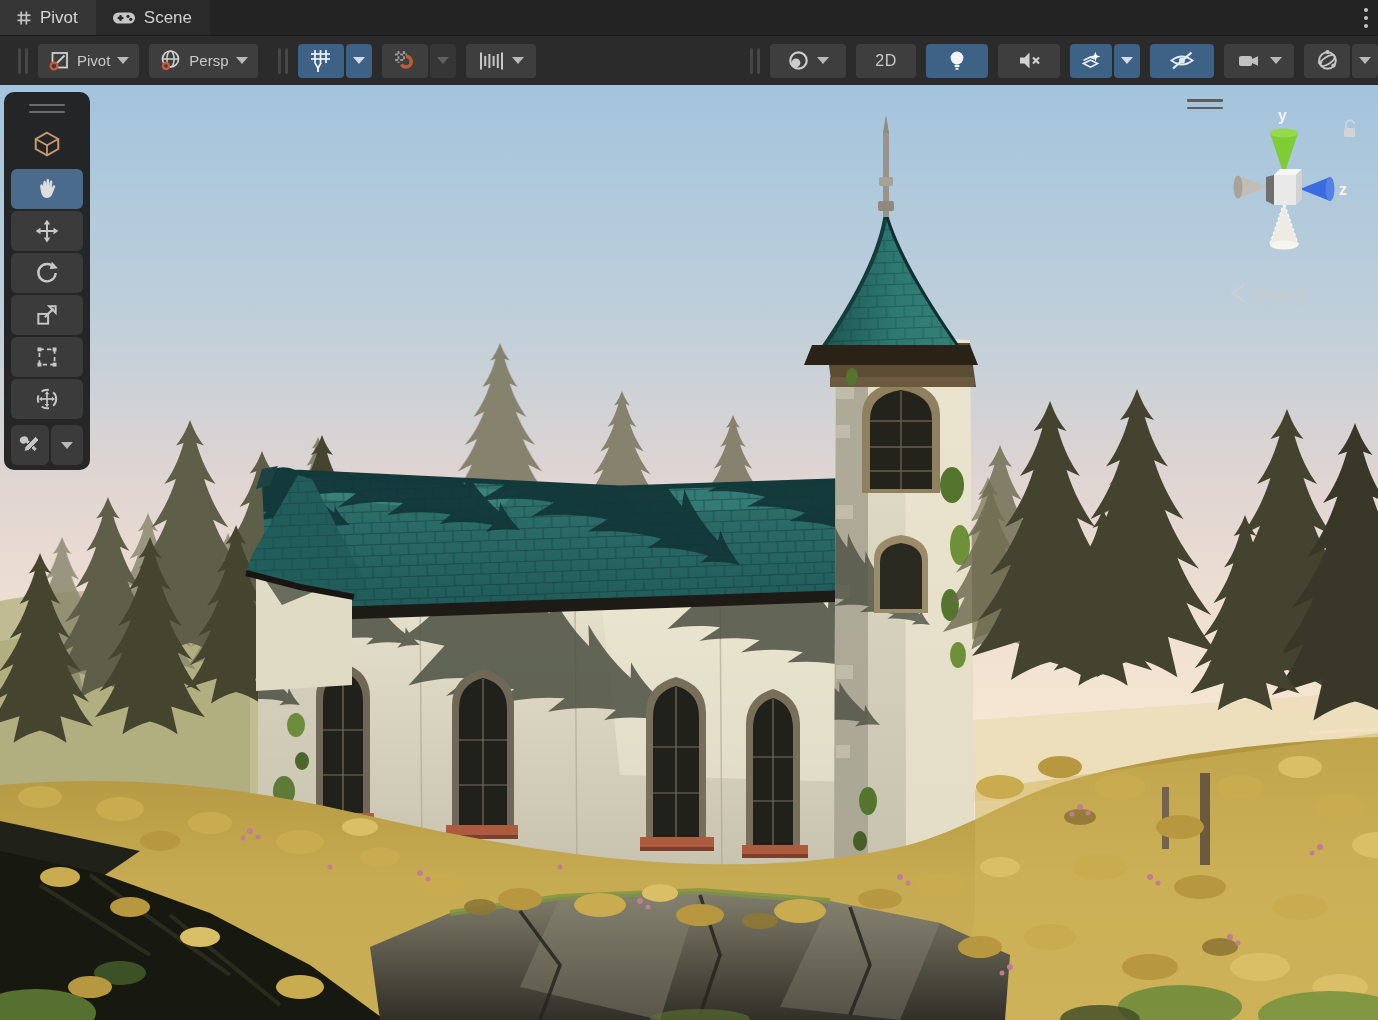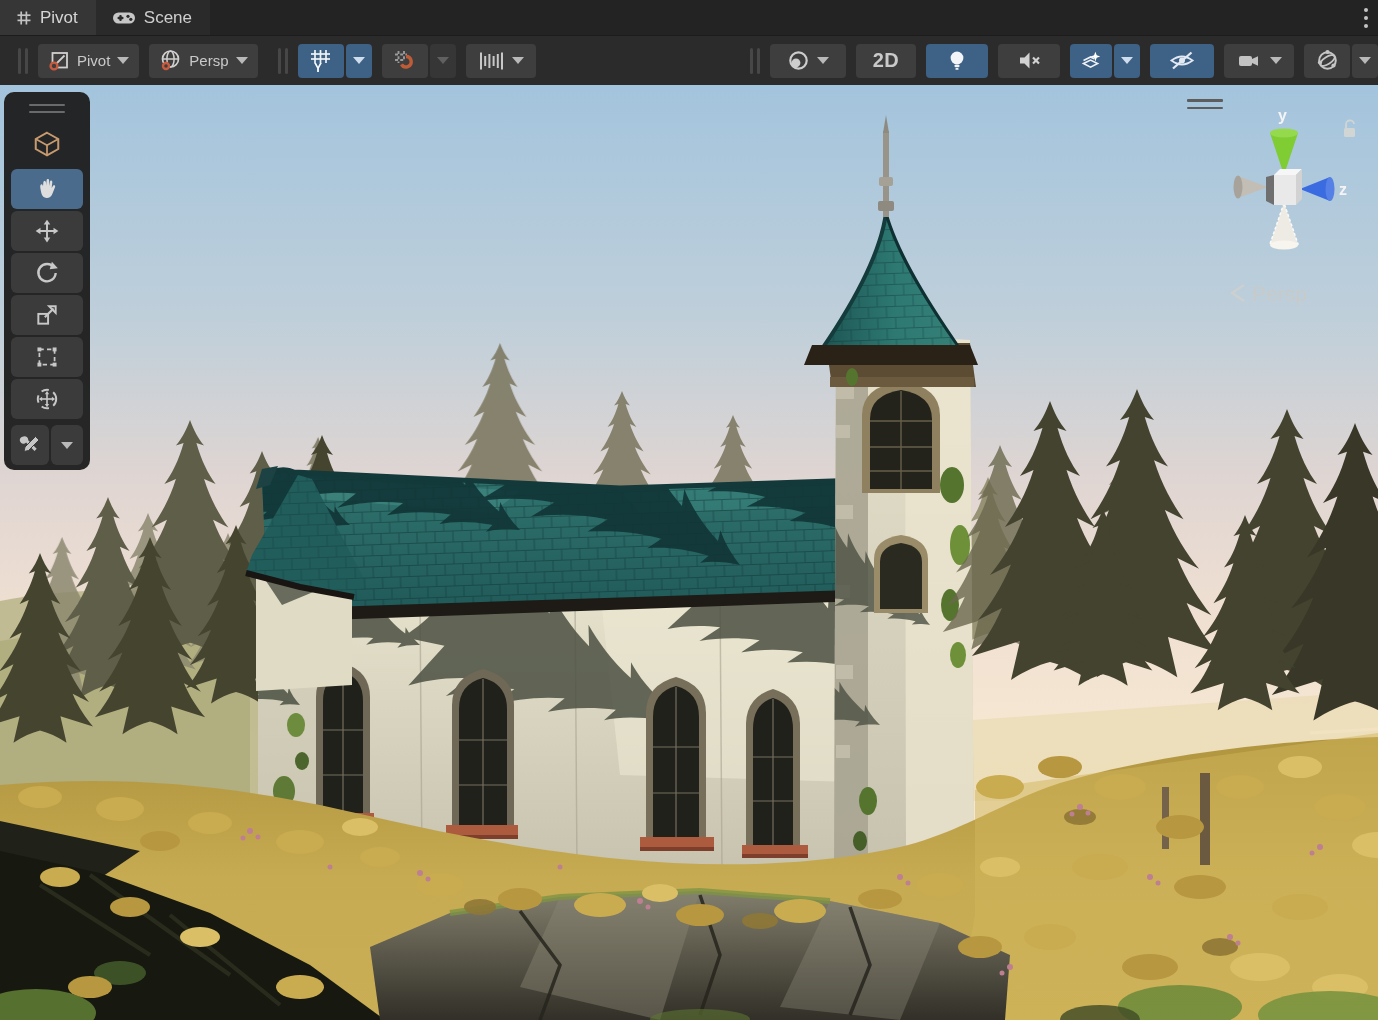--- a/index.html
+++ b/index.html
@@ -26,21 +26,21 @@
           font-size:15px; font-family:inherit; }
   .tbtn.blue { background:#3e6186; color:#dbe5f0; }
   .tbtn.dis  { background:#363636; }
   .arrbtn { width:26px; padding:0; }
   .grp { display:flex; gap:2px; margin-right:10px; }
   .caret { width:0; height:0; border-left:6px solid transparent; border-right:6px solid transparent;
            border-top:7px solid #b9b9b9; display:inline-block; }
   .blue .caret { border-top-color:#cfdded; }
   .dis .caret { border-top-color:#606060; }
   .flexsp { flex:1; }
-  .lbl2d { font-weight:bold; font-size:20px; letter-spacing:.5px; }
+  .lbl2d { font-weight:normal; font-size:16px; letter-spacing:.5px; }
 
   
   .viewport { position:relative; width:1378px; height:935px; }
   .viewport > svg.scene { position:absolute; left:0; top:0; }
 
   
   .toolspanel { position:absolute; left:4px; top:7px; width:86px; height:378px;
     background:rgba(30,30,30,.96); border-radius:10px; padding:6px 0 0 0; }
   .tp-handle { display:flex; flex-direction:column; gap:5px; align-items:center; padding:6px 0 8px; }
   .tp-handle i { width:36px; height:2px; background:#6a6a6a; display:block; border-radius:1px; }

